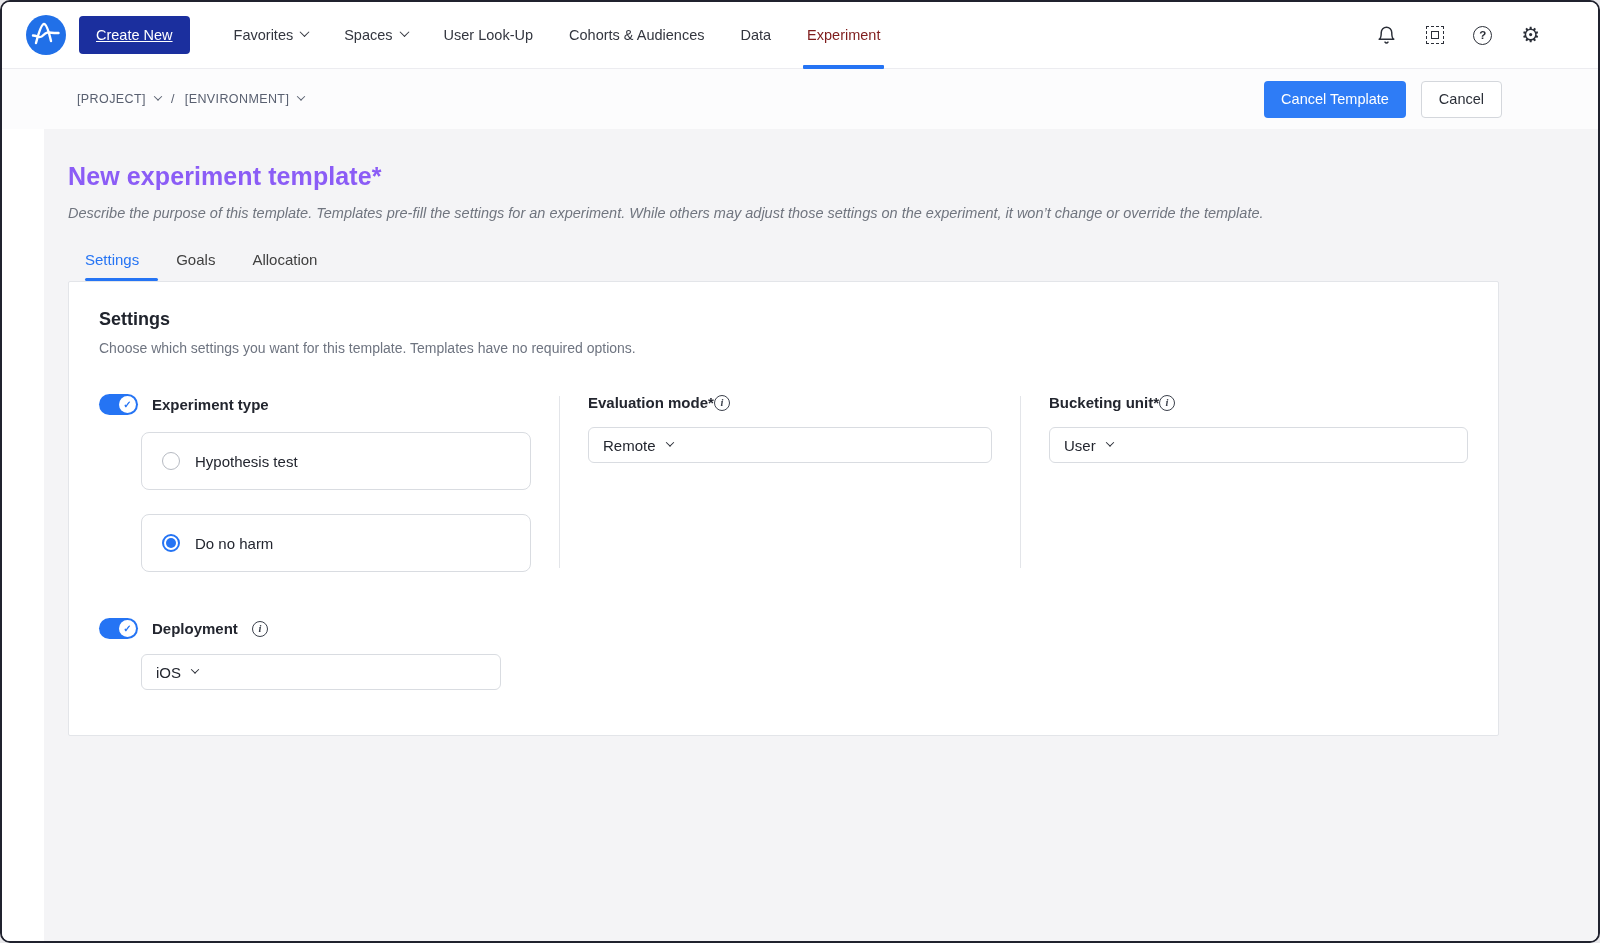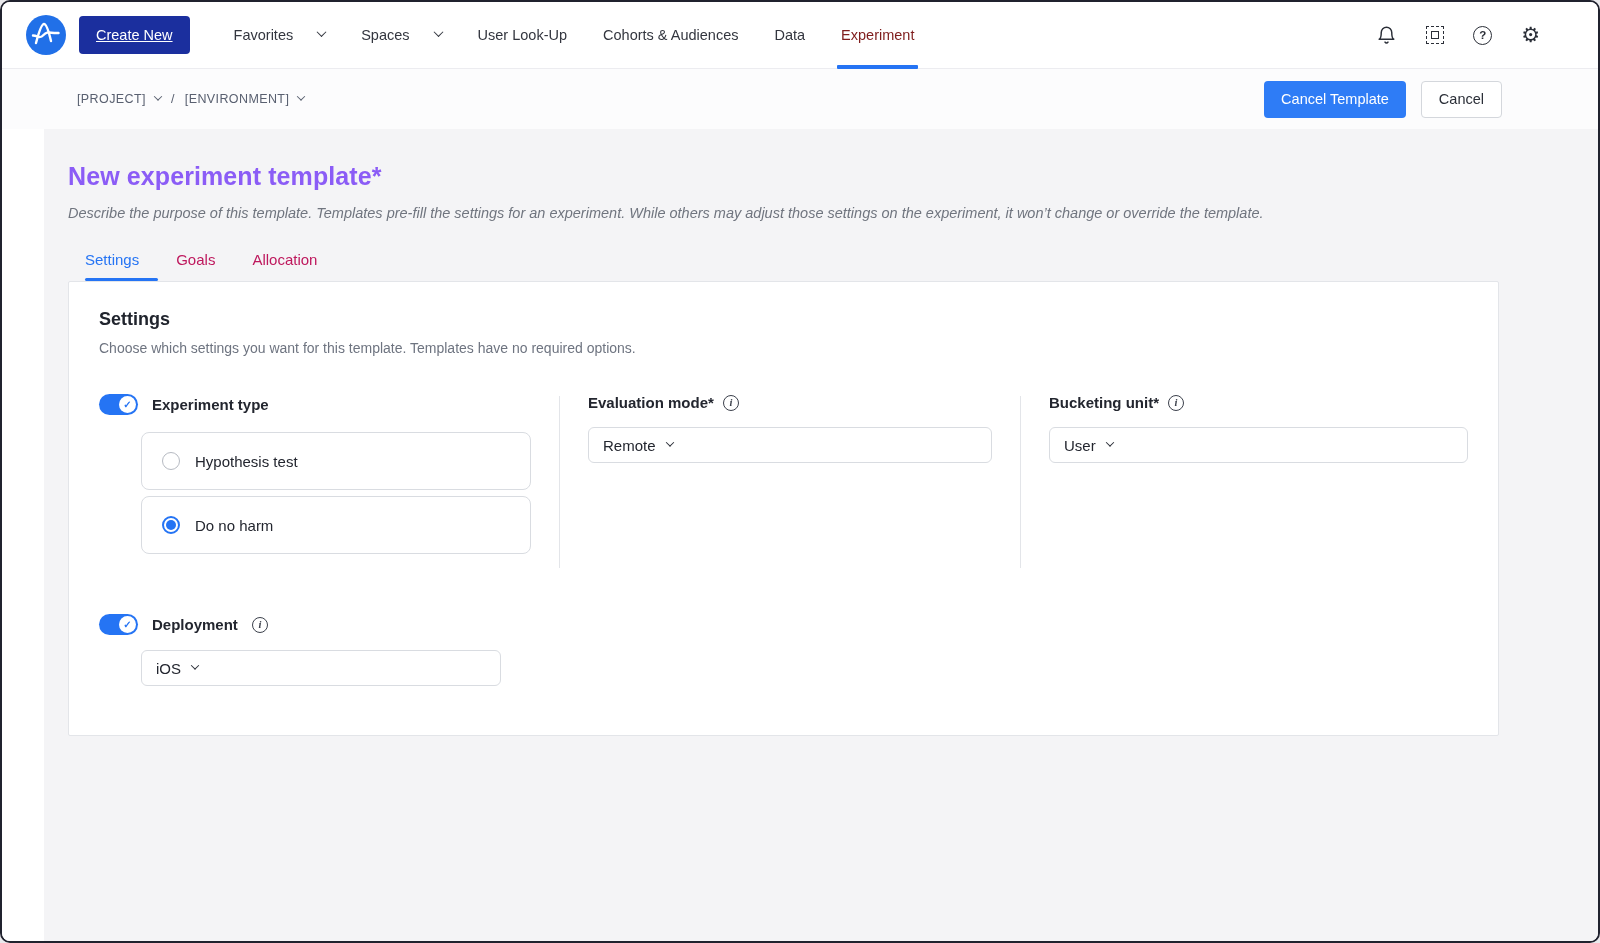--- a/index.html
+++ b/index.html
@@ -24,21 +24,21 @@
   .btn-create-new{
     margin-left:13px; height:38px; padding:0 17px;
     background:#1B2F9E; color:#fff; font-size:14.5px; font-weight:500;
     border:none; border-radius:4px; cursor:pointer;
     font-family:"Liberation Sans", sans-serif;
     text-decoration:underline;
   }
   .nav-items{ display:flex; align-items:center; height:100%; margin-left:26px; }
   .nav-item{
     position:relative; height:100%;
-    display:flex; align-items:center; gap:25px;
+    display:flex; align-items:center; gap:8px;
     padding:0 18px; font-size:14.5px; color:#33363F;
     text-decoration:none; cursor:pointer; white-space:nowrap;
   }
   .nav-item.active{ color:#7f1d1d; font-weight:500; }
   .nav-underline{
     position:absolute; left:14px; right:14px; bottom:-1px; height:4px;
     background:#2574F4; border-radius:1px;
   }
   .caret{
     display:inline-block; width:7px; height:7px;
@@ -88,21 +88,21 @@
   
   .content-row{ flex:1; display:flex; min-height:0; }
   .left-strip{ width:42px; flex:0 0 42px; background:#fff; }
   .content{ flex:1; background:#F4F4F6; overflow:hidden; padding:33px 99px 0 24px; }
 
   .page-title{ font-size:25px; font-weight:700; color:#8b5cf6; letter-spacing:.1px; }
   .page-desc{ margin-top:14px; font-size:14.5px; font-style:italic; color:#70757f; }
 
   .tabs{ display:flex; margin-top:30px; padding-left:17px; }
   .tab{
-    font-size:15px; color:#be185d; padding:0 0 13px 0; margin-right:37px;
+    font-size:15px; color:#404040; padding:0 0 13px 0; margin-right:37px;
     cursor:pointer; position:relative; background:none; border:none;
     font-family:"Liberation Sans", sans-serif;
   }
   .tab.active{ color:#2574F4; font-weight:500; }
   .tab .tab-underline{
     position:absolute; left:0; right:-19px; bottom:0; height:3px;
     background:#2574F4; border-radius:2px;
   }
 
   .panel{
@@ -123,29 +123,29 @@
     width:39px; height:21px; border-radius:11px; background:#2574F4;
     position:relative; border:none; cursor:pointer; flex:0 0 auto;
   }
   .toggle .thumb{
     position:absolute; top:2px; right:2px; width:17px; height:17px;
     background:#fff; border-radius:50%;
     display:flex; align-items:center; justify-content:center;
     font-size:10px; font-weight:700; color:#2574F4; line-height:1;
   }
   .field-label{ font-size:15px; font-weight:600; color:#23262f; }
-  .label-row{ display:flex; align-items:center; gap:9px; }
+  .label-row{ display:flex; align-items:center; gap:0; }
   .info-icon{
     width:16px; height:16px; border:1.3px solid #3c414c; border-radius:50%;
     display:flex; align-items:center; justify-content:center;
     font-size:10.5px; color:#3c414c; font-weight:600; cursor:pointer;
     font-family:"Liberation Serif", serif; font-style:italic;
   }
 
-  .radio-cards{ margin:17px 0 0 42px; display:flex; flex-direction:column; gap:6px; }
+  .radio-cards{ margin:17px 0 0 42px; display:flex; flex-direction:column; gap:24px; }
   .radio-card{
     height:58px; border:1px solid #d9dce1; border-radius:8px; background:#fff;
     display:flex; align-items:center; gap:15px; padding:0 20px; cursor:pointer;
     width:390px;
   }
   .radio{ width:18px; height:18px; border-radius:50%; border:1.5px solid #b6bac2; background:#fff;
     display:flex; align-items:center; justify-content:center; flex:0 0 auto; }
   .radio.selected{ border:2px solid #2574F4; }
   .radio.selected .dot{ width:10px; height:10px; border-radius:50%; background:#2574F4; }
   .radio-label{ font-size:15px; color:#23262f; }

